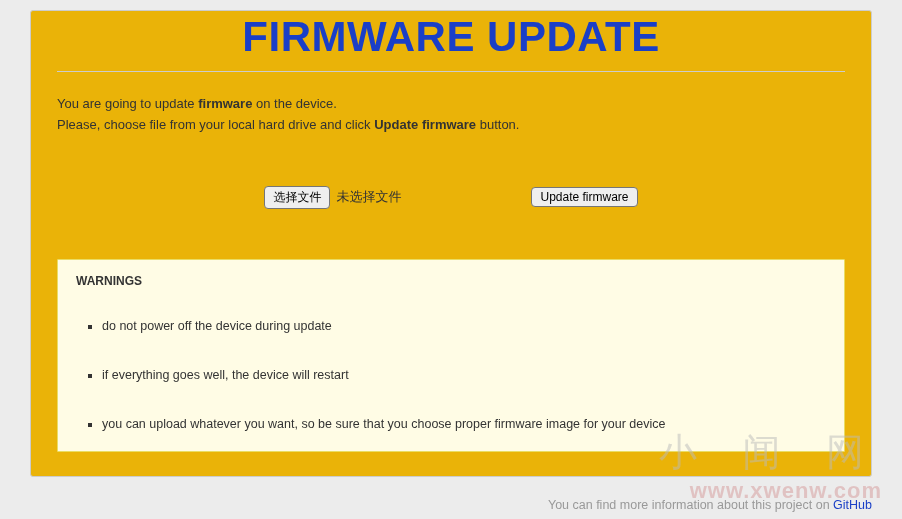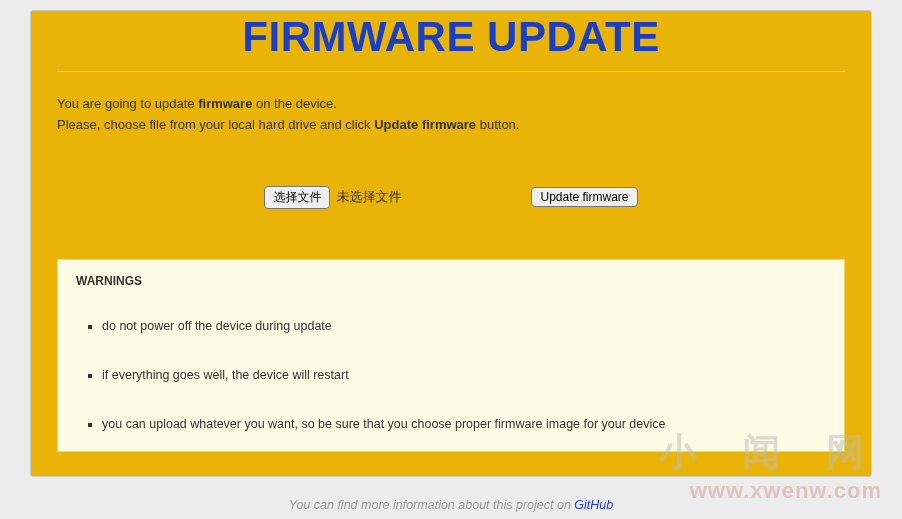--- a/index.html
+++ b/index.html
@@ -69,41 +69,39 @@
     .warnings ul {
       list-style: square;
       padding-left: 26px;
     }
     .warnings li {
       line-height: 1.7;
       font-size: 12.5px;
       margin-top: 28px;
     }
     .footer {
-      text-align: center;
+      text-align: right;
       color: #999;
       font-size: 12.5px;
       line-height: 1.6;
-      font-style: italic;
     }
     .footer a { color: #1a3fc7; text-decoration: none; }
     .watermark {
       position: absolute;
       right: 20px;
       bottom: 15px;
       text-align: right;
       pointer-events: none;
       opacity: 0.5;
     }
     .watermark .cn {
       font-size: 38px;
       color: #bbb;
       letter-spacing: 18px;
       font-family: "SimSun", serif;
-      font-weight: bold;
     }
     .watermark .url {
       font-size: 22px;
       color: #d69a9a;
       font-weight: bold;
       letter-spacing: 1px;
     }
     b { font-weight: bold; }
   </style>
 </head>

